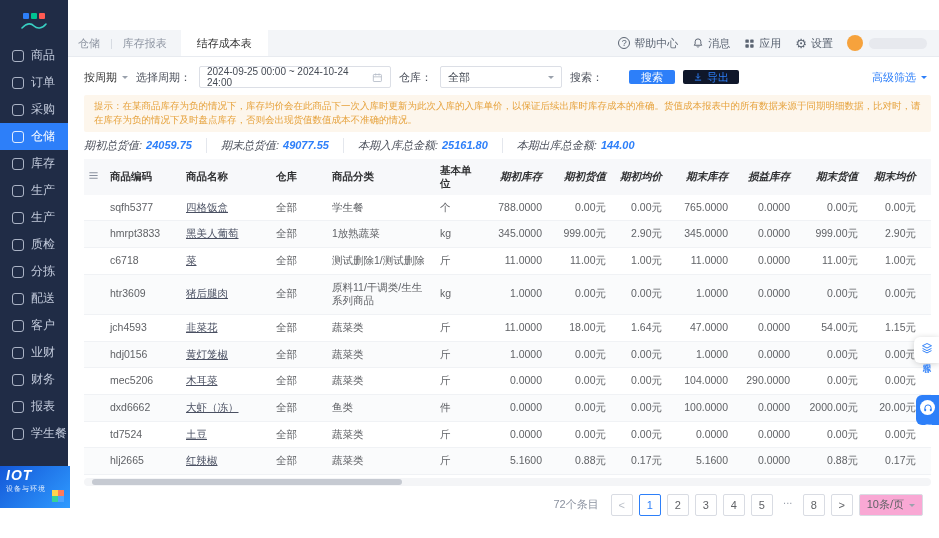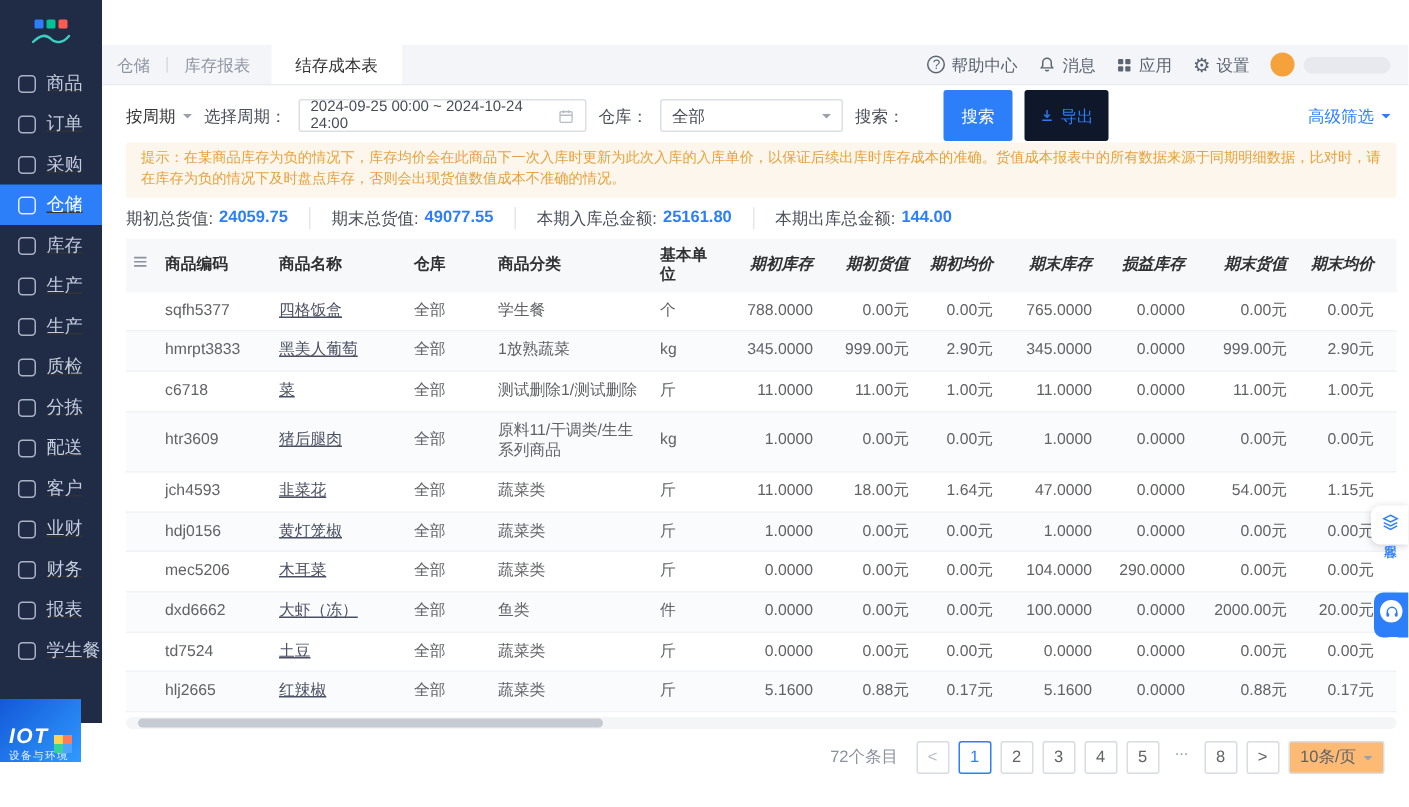--- a/index.html
+++ b/index.html
@@ -6,32 +6,32 @@
   html,body { width: 939px; height: 538px; }
   body {
     background:#fff;
     font-family:"Liberation Sans","DejaVu Sans",sans-serif;
     position:relative; overflow:hidden;
     color:#333;
   }
   .screen { position:absolute; inset:0; }
 
   
-  .sidebar { position:absolute; left:0; top:0; width:68px; height:482px; background:#202c46; z-index:5;text-decoration:underline; }
+  .sidebar { position:absolute; left:0; top:0; width:68px; height:482px; background:#202c46; z-index:5; }
   .side-logo { height:42px; display:flex; flex-direction:column; align-items:center; justify-content:center; gap:3px; }
   .logo-squares { display:flex; gap:2px; }
   .logo-squares i { width:6px; height:6px; border-radius:1px; display:block; }
   .nav { display:flex; flex-direction:column; }
   .nav-item { height:27px; display:flex; align-items:center; gap:7px; padding-left:12px; cursor:pointer; color:#c3cbdc; font-size:12px; }
   .nav-item.active { background:#2d7ff9; color:#fff; }
   .nav-icon { width:12px; height:12px; border:1.2px solid currentColor; border-radius:3px; opacity:.85; flex:0 0 auto; }
   .nav-label { white-space:nowrap; }
 
-  .iot-badge { position:absolute; left:0; top:466px; width:54px; height:42px;
-    background:linear-gradient(135deg,#1458d8,#2f9bff); color:#fff; padding:16px 6px; z-index:6; }
+  .iot-badge { position:absolute; left:0; top:466px; width:70px; height:42px;
+    background:linear-gradient(135deg,#1458d8,#2f9bff); color:#fff; padding:1px 6px; z-index:6; }
   .iot-title { font-size:14px; font-weight:bold; font-style:italic; letter-spacing:1px; }
   .iot-sub { font-size:7px; letter-spacing:1px; opacity:.9; margin-top:1px; }
   .iot-pixels { position:absolute; right:6px; bottom:6px; width:12px; height:12px; display:grid; grid-template-columns:1fr 1fr; }
   .iot-pixels i { display:block; }
 
   
   .topbar { position:absolute; left:68px; right:0; top:30px; height:27px; background:#f3f5f8;
     border-bottom:1px solid #e8ebf0; display:flex; align-items:center; font-size:11px; }
   .crumbs { display:flex; align-items:center; height:100%; }
   .crumb { color:#8f96a3; padding:0 10px; cursor:pointer; }
@@ -51,29 +51,29 @@
   .filterbar { display:flex; align-items:center; gap:8px; height:28px; font-size:11px; color:#333; }
   .caret { display:inline-block; width:0; height:0; border:3.5px solid transparent; border-top-color:#9aa1ac; margin-left:5px; transform:translateY(2px); }
   .caret.blue { border-top-color:#2d7ff9; }
   .mode-select { display:flex; align-items:center; cursor:pointer; }
   .f-label { color:#4a4f5a; white-space:nowrap; }
   .f-input { border:1px solid #dcdfe6; border-radius:2px; height:22px; display:flex; align-items:center; padding:0 7px; background:#fff; cursor:pointer; }
   .date-range { width:192px; justify-content:space-between; font-size:10px; color:#454b55; }
   .wh-select { width:122px; justify-content:space-between; color:#454b55; }
   .search-input { width:150px; height:22px; border:1px solid #dcdfe6; border-radius:2px; padding:0 7px; font-size:10px; font-family:inherit; color:#333; }
   .search-input::placeholder { color:#bcc2cc; }
-  .btn { height:34px; border:none; border-radius:2px; font-size:11px; font-family:inherit; cursor:pointer; display:inline-flex; align-items:center; gap:4px; }
+  .btn { height:14px; border:none; border-radius:2px; font-size:11px; font-family:inherit; cursor:pointer; display:inline-flex; align-items:center; gap:4px; }
   .btn-primary { background:#2d7ff9; color:#fff; padding:0 12px; margin-left:18px; }
   .btn-soft { background:#0f172a; color:#2d7ff9; padding:0 10px; }
   .spacer { flex:1; }
   .adv-filter { color:#2d7ff9; display:flex; align-items:center; cursor:pointer; white-space:nowrap; padding-right:4px; }
 
   .hint { margin-top:4px; background:#fdf6ec; color:#e6a23c; font-size:9.5px; line-height:1.5; padding:4px 10px; border-radius:2px; }
 
-  .summary { margin-top:6px; display:flex; align-items:center; font-size:11px; }
+  .summary { margin-top:6px; display:flex; align-items:center; font-size:11px;font-style:italic; }
   .sum-item { display:flex; align-items:center; }
   .sum-item + .sum-item { border-left:1px solid #e4e7ed; margin-left:14px; padding-left:14px; }
   .sum-label { color:#4a4f5a; }
   .sum-value { color:#2d7ff9; font-weight:bold; margin-left:4px; }
 
   .table-viewport { margin-top:6px; overflow:hidden; width:100%; }
   table { border-collapse:collapse; table-layout:fixed; width:902px; font-size:10.5px; }
   thead th { background:#f7f8fa; color:#303133; font-weight:bold; padding:5px 6px; text-align:left; line-height:1.25; vertical-align:middle; }
   thead th.num { text-align:right;font-style:italic; }
   tbody td { padding:6px 6px; border-bottom:1px solid #f0f2f5; color:#606266; line-height:1.3; word-break:break-all; }
@@ -85,21 +85,21 @@
   .hscroll { height:8px; background:#f4f5f7; border-radius:4px; margin-top:3px; position:relative; }
   .hscroll .thumb { position:absolute; left:8px; top:1px; height:6px; width:310px; background:#c6cad2; border-radius:3px; cursor:pointer; }
 
   .pagination { margin-top:8px; display:flex; align-items:center; justify-content:flex-end; gap:6px; font-size:11px; color:#606266; padding-right:8px; }
   .pg-total { color:#8a919f; margin-right:6px; }
   .page-btn, .pg-nav { min-width:22px; height:22px; border:1px solid #d9dce3; border-radius:2px; background:#fff;
     display:inline-flex; align-items:center; justify-content:center; cursor:pointer; padding:0 4px; }
   .page-btn.active { border-color:#2d7ff9; color:#2d7ff9; }
   .page-ellipsis { width:18px; text-align:center; color:#9aa1ac; }
   .pg-nav.prev { color:#b9bec7; }
-  .size-select { border:1px solid #d9dce3; border-radius:2px; height:22px; display:inline-flex; align-items:center; padding:0 7px; cursor:pointer; background:#fdba74; }
+  .size-select { border:1px solid #d9dce3; border-radius:2px; height:22px; display:inline-flex; align-items:center; padding:0 7px; cursor:pointer; background:#f9a8d4; }
 
   
   .float-service { position:absolute; right:0; top:337px; width:25px; background:#fff; border-radius:6px 0 0 6px;
     box-shadow:0 1px 6px rgba(0,0,0,.18); display:flex; flex-direction:column; align-items:center; gap:2px; padding:5px 0; cursor:pointer; z-index:9; }
   .float-service .v-text { font-size:9px; color:#2d7ff9; writing-mode:vertical-lr; text-orientation:upright; letter-spacing:1px; }
   .float-consult { position:absolute; right:0; top:395px; width:23px; background:#2d7ff9; border-radius:6px 0 0 6px;
     display:flex; flex-direction:column; align-items:center; gap:3px; padding:5px 0 7px; cursor:pointer; z-index:9; }
   .float-consult .icon-wrap { width:15px; height:15px; border-radius:50%; background:#fff; display:flex; align-items:center; justify-content:center; }
   .float-consult .v-text { font-size:8px; color:#fff; writing-mode:vertical-lr; text-orientation:upright; line-height:1.05; }
 </style>

